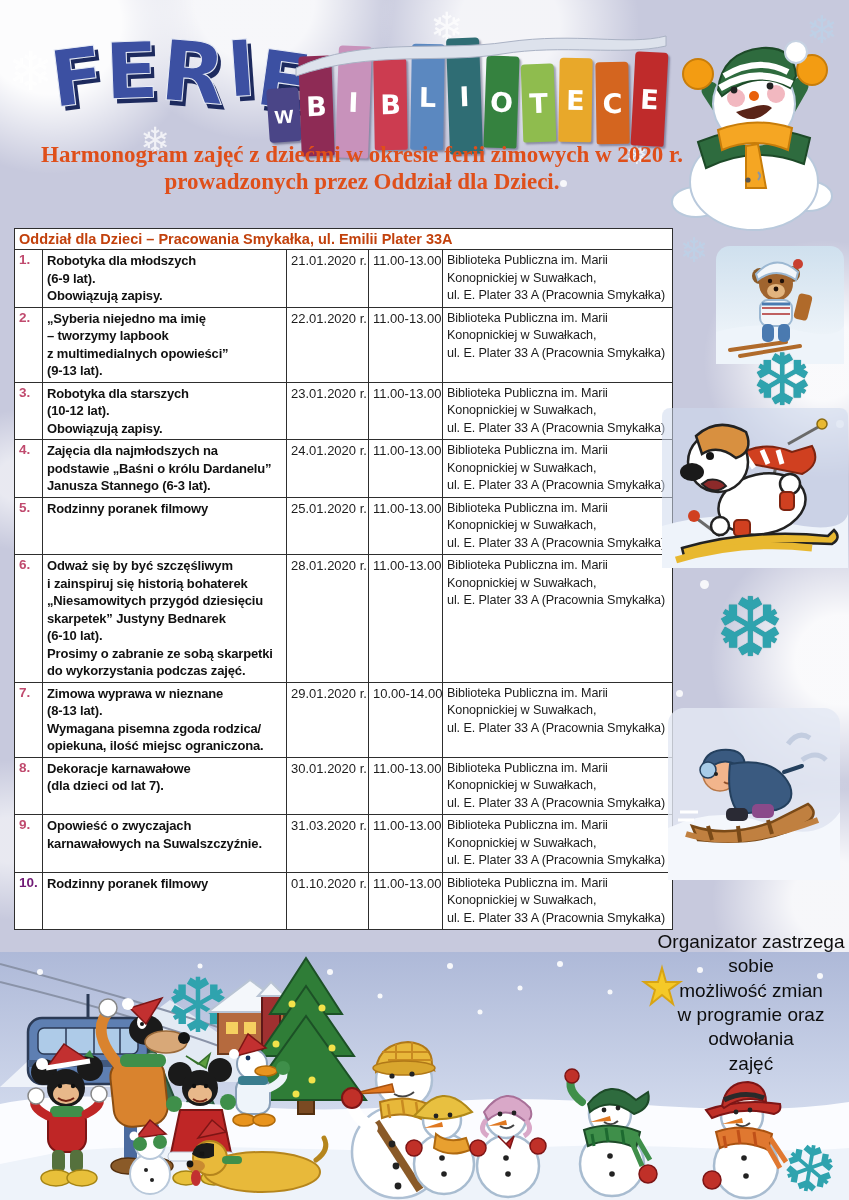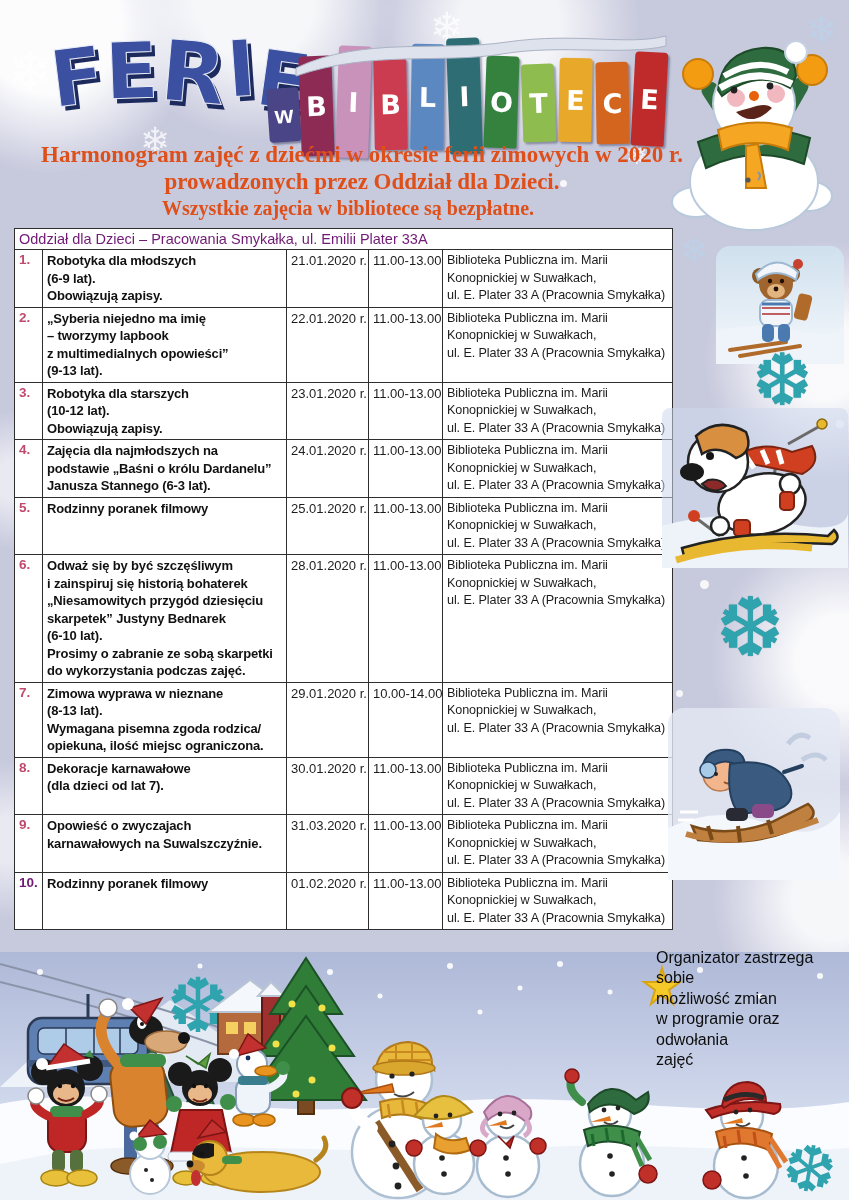--- a/index.html
+++ b/index.html
@@ -56,33 +56,33 @@
 
   
   table.schedule{position:absolute;left:14px;top:228px;width:658px;border-collapse:collapse;
     background:#fff;table-layout:fixed;}
   table.schedule col.c-num{width:28px;} table.schedule col.c-name{width:244px;}
   table.schedule col.c-date{width:82px;} table.schedule col.c-time{width:74px;}
   table.schedule col.c-place{width:230px;}
   table.schedule th,table.schedule td{border:1px solid #2e2e2e;vertical-align:top;
     padding:2px 4px;text-align:left;}
   table.schedule th{font-size:14px;font-weight:bold;padding:4px 4px;}
-  .section-row td{font-size:14.5px;font-weight:normal;text-align:center;padding:5px 2px;color:#701a75;}
+  .section-row td{font-size:14.5px;font-weight:bold;text-align:center;padding:5px 2px;color:#c2410c;}
   td.num{font-weight:bold;font-size:13.5px;text-align:center;padding-top:3px;}
   td.name{font-weight:bold;font-size:13px;line-height:17.5px;white-space:pre-line;
     letter-spacing:-0.15px;color:#111;}
   td.date,td.time{font-size:13px;line-height:17.5px;white-space:nowrap;color:#1c1c1c;padding-top:3px;}
   td.place{font-size:12.6px;line-height:17.5px;white-space:pre-line;letter-spacing:-0.1px;color:#1c1c1c;margin-top:16px;}
 
   
   .abs{position:absolute;}
   .flake-ornament{position:absolute;color:#2fa3ae;font-family:"DejaVu Sans",sans-serif;
     text-shadow:0 0 1px #1d7e88;pointer-events:none;}
-  .footer-note{position:absolute;left:656px;top:930px;width:190px;
-    font-size:16px;line-height:1.28;color:#0d0d0d;white-space:pre-line;z-index:6;margin-top:18px;}
+  .footer-note{position:absolute;left:656px;top:930px;width:190px;text-align:center;
+    font-size:19px;line-height:1.28;color:#0d0d0d;white-space:pre-line;z-index:6;}
 
   
   .band{position:absolute;left:0;top:952px;width:849px;height:248px;}
 </style>
 </head>
 <body>
 
 <div class="page">
 
   <div class="deco-flake" style="left:8px;top:40px;font-size:54px;">❄</div>
@@ -114,21 +114,20 @@
     <div class="book" style="background: rgb(212, 101, 31);">C</div>
     <div class="book" style="background: rgb(191, 43, 43);">E</div>
   </div>
   <svg class="swoosh" width="380" height="54">
     <path d="M4,42 C70,10 150,26 215,16 C285,6 335,20 374,10 L374,20 C330,30 270,18 210,28 C150,38 80,24 4,50 Z" fill="#dde2ec" stroke="#aab2c4" stroke-width="1"></path>
   </svg>
 
   <div class="subtitle" style="color: rgb(223, 79, 26);">
     <div class="l1">Harmonogram zajęć z dziećmi w okresie ferii zimowych w 2020 r.</div>
     <div class="l2">prowadzonych przez Oddział dla Dzieci.</div>
-    <div class="l3">Wszystkie zajęcia w bibliotece są bezpłatne.</div>
   </div>
 
   <svg class="abs" style="left:662px;top:32px;" width="186" height="204" viewBox="0 0 186 204">
     <ellipse cx="34" cy="170" rx="24" ry="15" fill="#fff" stroke="#b9c9dc" stroke-width="2"></ellipse>
     <ellipse cx="146" cy="164" rx="24" ry="15" fill="#fff" stroke="#b9c9dc" stroke-width="2"></ellipse>
     <path d="M48,58 L74,98" stroke="#2e6b3e" stroke-width="17" stroke-linecap="round"></path>
     <path d="M138,54 L114,96" stroke="#2e6b3e" stroke-width="17" stroke-linecap="round"></path>
     <circle cx="36" cy="42" r="15" fill="#f39c12" stroke="#c87d0a" stroke-width="2"></circle>
     <circle cx="150" cy="38" r="15" fill="#f39c12" stroke="#c87d0a" stroke-width="2"></circle>
     <ellipse cx="92" cy="150" rx="64" ry="48" fill="#fff" stroke="#b9c9dc" stroke-width="2"></ellipse>
@@ -259,21 +258,21 @@
 karnawałowych na Suwalszczyźnie.</td>
           <td class="date">31.03.2020 r.</td>
           <td class="time">11.00-13.00</td>
           <td class="place">Biblioteka Publiczna im. Marii
 Konopnickiej w Suwałkach,
 ul. E. Plater 33 A (Pracownia Smykałka)</td>
         </tr>
     <tr>
           <td class="num" style="color: #701a75;">10.</td>
           <td class="name">Rodzinny poranek filmowy</td>
-          <td class="date">01.02.2020 r.</td>
+          <td class="date">01.10.2020 r.</td>
           <td class="time">11.00-13.00</td>
           <td class="place">Biblioteka Publiczna im. Marii
 Konopnickiej w Suwałkach,
 ul. E. Plater 33 A (Pracownia Smykałka)</td>
         </tr>
   </tbody>
     </table>
 
   <svg class="abs" style="left:716px;top:246px;" width="128" height="118" viewBox="0 0 128 118">
     <defs>

